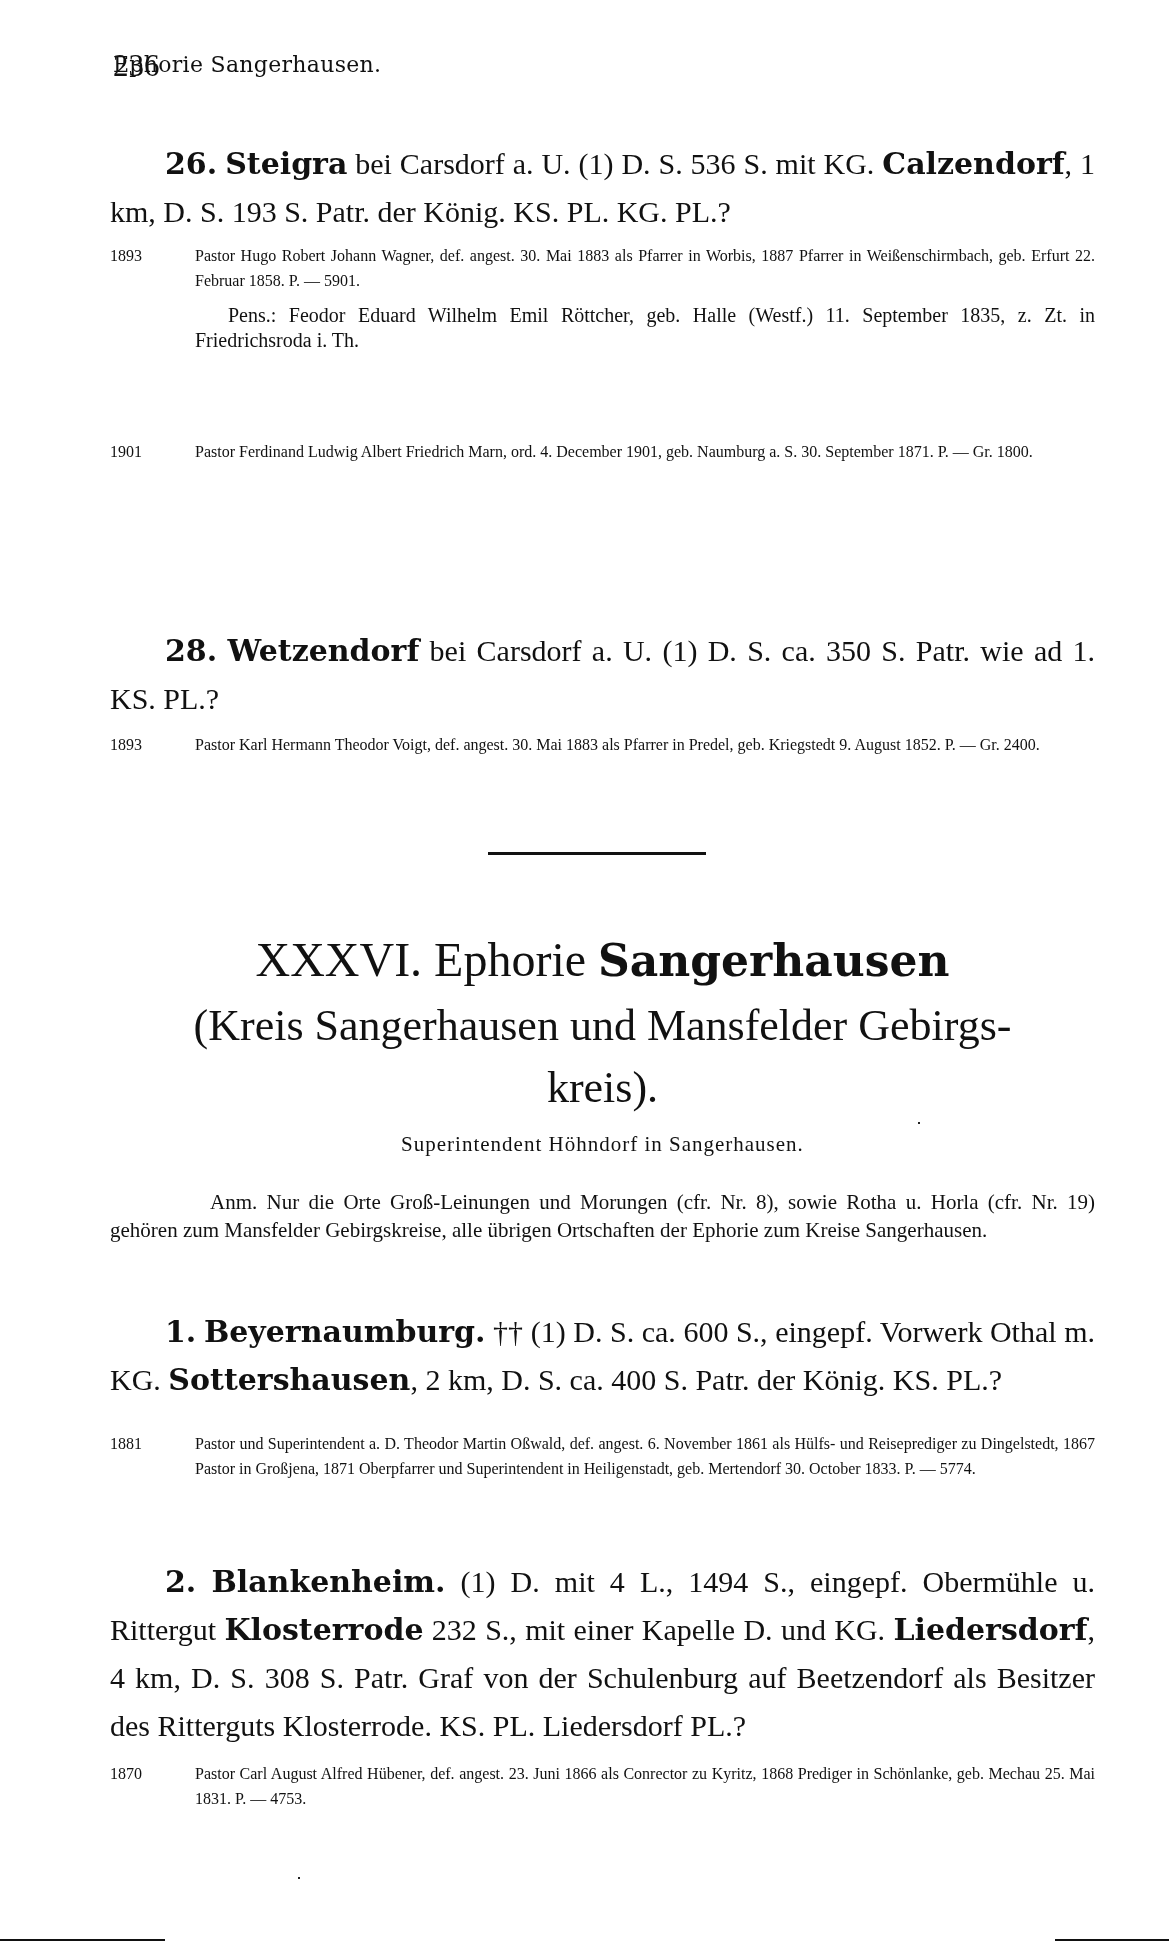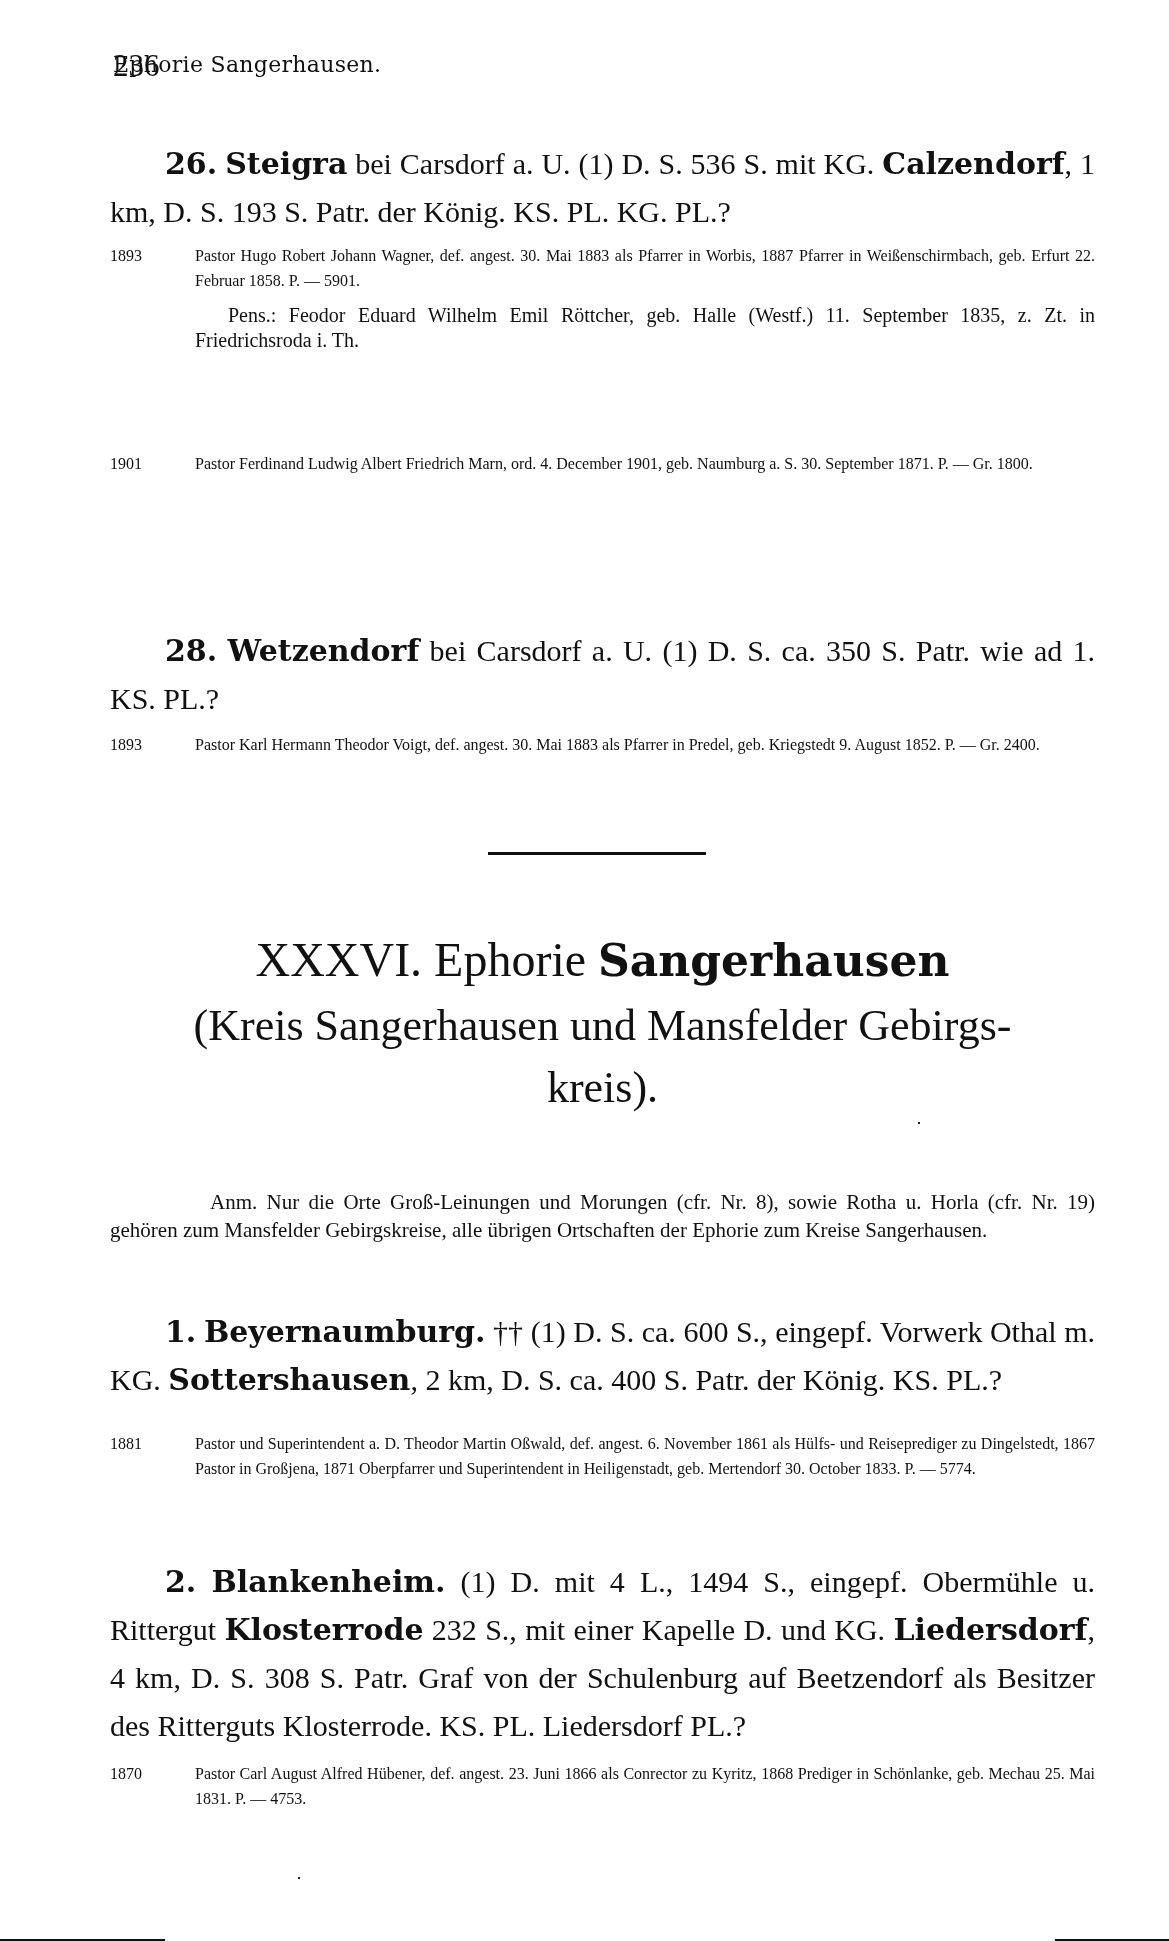--- a/index.html
+++ b/index.html
@@ -48,21 +48,21 @@
       <b>Steigra</b><span> bei Carsdorf a. U. (1) D. S. 536 S. mit KG. </span><b>Calzendorf</b><span>, 1 km, D. S. 193 S. Patr. der König. KS. PL. KG. PL.?</span>
     </div>
     <div class="pastor" style="margin-top:8px;">
       <span class="year">1893</span>
       <div class="ptext">Pastor Hugo Robert Johann Wagner, def. angest. 30. Mai 1883 als Pfarrer in Worbis, 1887 Pfarrer in Weißenschirmbach, geb. Erfurt 22. Februar 1858. P. — 5901.</div>
     </div>
     <div class="pension" style="margin-top:10px;">Pens.: Feodor Eduard Wilhelm Emil Röttcher, geb. Halle (Westf.) 11. September 1835, z. Zt. in Friedrichsroda i. Th.</div>
   </div>
 
   <div class="block" style="top:430px;">
-    <div class="pastor" style="margin-top:22px;">
+    <div class="pastor" style="margin-top:10px;">
       <span class="year">1901</span>
       <div class="ptext">Pastor Ferdinand Ludwig Albert Friedrich Marn, ord. 4. December 1901, geb. Naumburg a. S. 30. September 1871. P. — Gr. 1800.</div>
     </div>
   </div>
 
   <div class="block" style="top:627px;">
     <div class="entry-head">
       <b>28.</b>
       <b>Wetzendorf</b><span> bei Carsdorf a. U. (1) D. S. ca. 350 S. Patr. wie ad 1. KS. PL.?</span>
     </div>
@@ -77,20 +77,21 @@
   <div class="section-title t2">
     <div>(Kreis Sangerhausen und Mansfelder Gebirgs-</div>
     <div>kreis).</div>
   </div>
   <div class="section-title t1">
     <span>XXXVI. Ephorie </span><b>Sangerhausen</b>
   </div>
 
   <div class="speck" style="left:918px; top:1122px;"></div>
 
+  <div class="superint">Superintendent Höhndorf in Sangerhausen.</div>
 
   <div class="note">Anm. Nur die Orte Groß-Leinungen und Morungen (cfr. Nr. 8), sowie Rotha u. Horla (cfr. Nr. 19) gehören zum Mansfelder Gebirgskreise, alle übrigen Ortschaften der Ephorie zum Kreise Sangerhausen.</div>
 
   <div class="block" style="top:1308px;">
     <div class="entry-head">
       <b>1.</b>
       <b>Beyernaumburg.</b><span> †† (1) D. S. ca. 600 S., eingepf. Vorwerk Othal m. KG. </span><b>Sottershausen</b><span>, 2 km, D. S. ca. 400 S. Patr. der König. KS. PL.?</span>
     </div>
     <div class="pastor" style="margin-top:28px;">
       <span class="year">1881</span>

